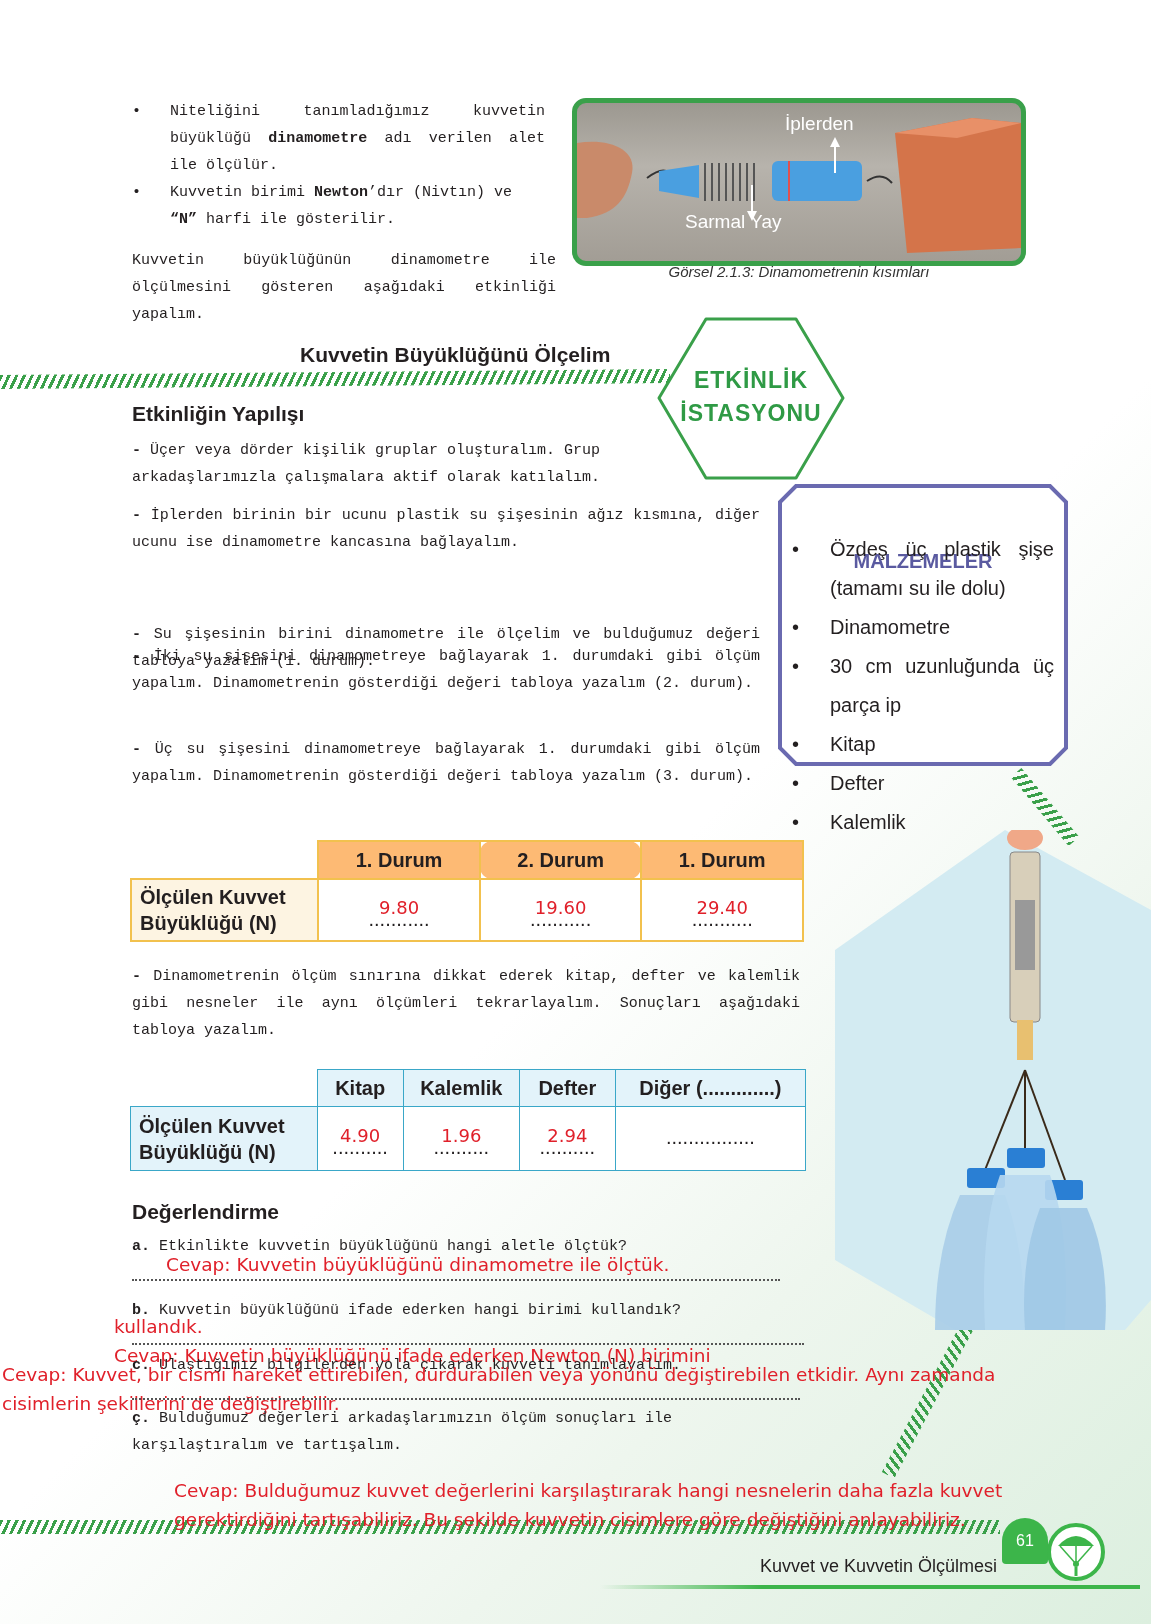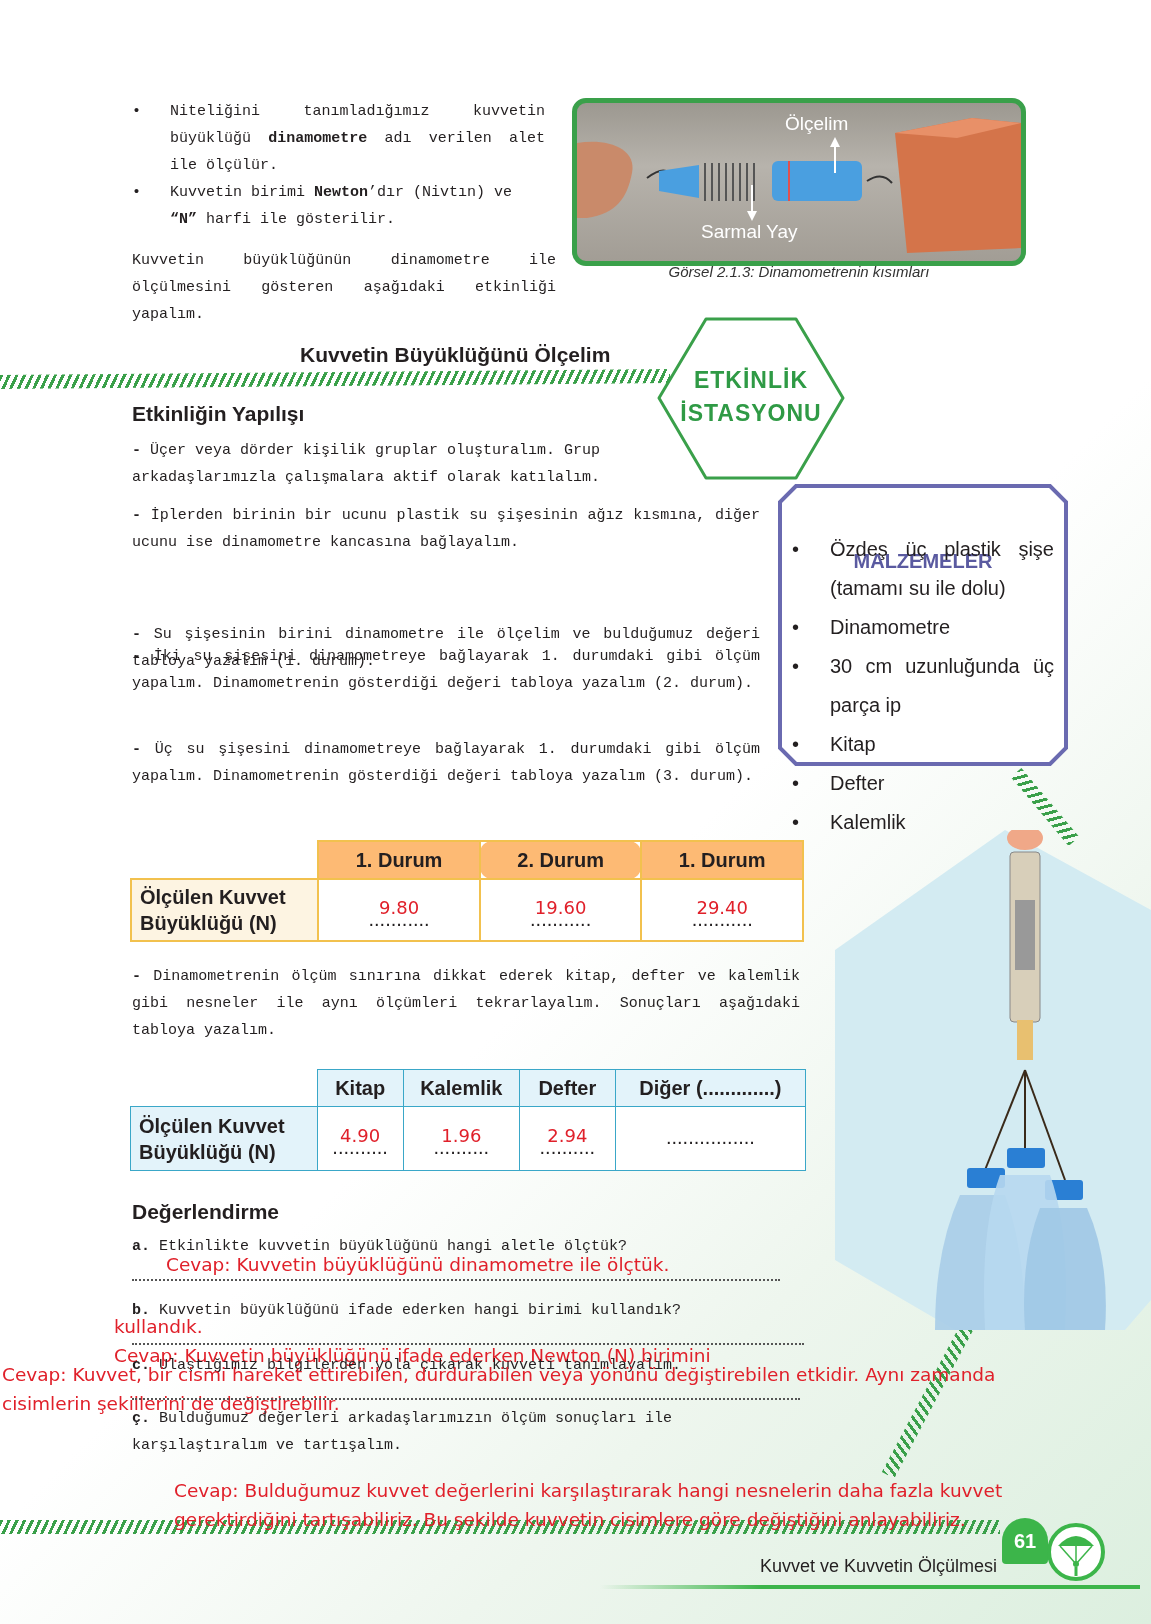--- a/index.html
+++ b/index.html
@@ -60,21 +60,21 @@
   .dots { color:#231f20; letter-spacing:0px; display:block; line-height:10px; margin-top:-4px; }
 
   .red { color:#e0202a; font-family:"DejaVu Sans", sans-serif; font-size:18.5px; line-height:29px; }
   .dotline { border-bottom:2px dotted #555; height:0; }
 
   
   .bottle-hex { left:835px; top:830px; width:316px; height:500px; }
 
   .footer-text { left:760px; top:1556px; font-size:18px; color:#231f20; }
   .page-num { left:1002px; top:1518px; width:46px; height:46px; border-radius:23px 23px 4px 4px; background:#3cb54a;
-    color:#fff; font-weight:bold; font-size:20px; text-align:center; line-height:46px; }
+    color:#fff; font-weight:normal; font-size:16px; text-align:center; line-height:46px; }
 </style>
 </head>
 <body>
 
 <div class="abs body-text justify" style="left:132px; top:98px; width:413px;">
   <ul class="bullets">
     <li><span>Niteliğini tanımladığımız kuvvetin büyüklüğü </span><b>dinamometre</b><span> adı verilen alet ile ölçülür.</span></li>
     <li style="text-align:left;"><span>Kuvvetin birimi </span><b>Newton</b><span>’dır (Nivtın) ve </span><b>“N”</b><span> harfi ile gösterilir.</span></li>
   </ul>
 </div>
@@ -98,22 +98,22 @@
     <rect x="195" y="58" width="90" height="40" rx="6" fill="#4a9fe0"></rect>
     <line x1="212" y1="58" x2="212" y2="98" stroke="#e05050" stroke-width="2"></line>
     <path d="M290,78 Q305,68 315,80" stroke="#333" fill="none" stroke-width="2"></path>
     <polygon points="318,30 395,15 444,20 444,145 330,150" fill="#d4744a"></polygon>
     <polygon points="318,30 395,15 444,20 380,35" fill="#e89068"></polygon>
     <line x1="258" y1="70" x2="258" y2="40" stroke="#fff" stroke-width="2"></line>
     <polygon points="253,44 258,34 263,44" fill="#fff"></polygon>
     <line x1="175" y1="82" x2="175" y2="112" stroke="#fff" stroke-width="2"></line>
     <polygon points="170,108 175,118 180,108" fill="#fff"></polygon>
   </svg>
-  <span class="lbl" style="left:208px; top:10px;">Ölçelim</span>
-  <span class="lbl" style="left:108px; top:118px;margin-left:16px;">Sarmal Yay</span>
+  <span class="lbl" style="left:208px; top:10px;">İplerden</span>
+  <span class="lbl" style="left:108px; top:108px;">Sarmal Yay</span>
 </div>
 <div class="abs caption">Görsel 2.1.3: Dinamometrenin kısımları</div>
 
 <div class="abs section-title" style="left:300px; top:343px;">Kuvvetin Büyüklüğünü Ölçelim</div>
 <div class="abs stripe" style="left:0; top:372px; width:670px; transform:skewY(-0.5deg);"></div>
 
 <div class="abs hex-badge">
   <svg width="190" height="165" style="position:absolute;left:0;top:0;">
     <polygon points="50,3 140,3 187,82 140,162 50,162 3,82" fill="#ffffff" stroke="#3aa04a" stroke-width="3" stroke-linejoin="round"></polygon>
   </svg>

